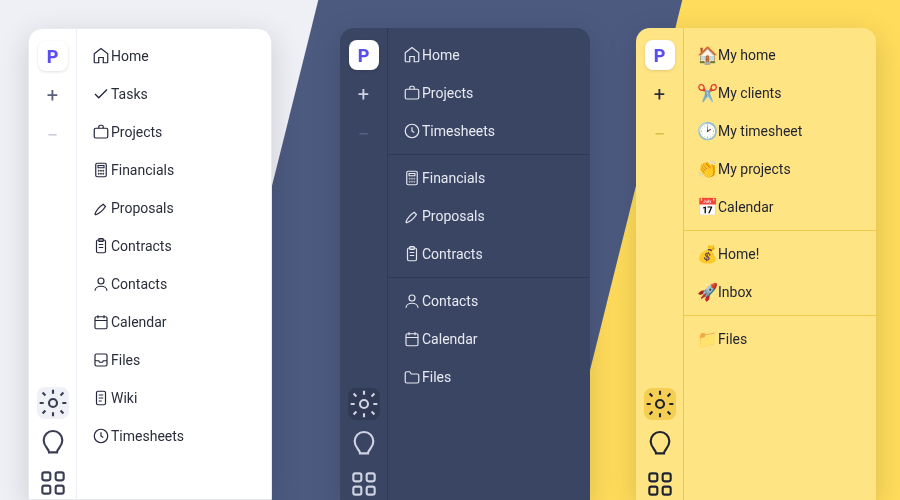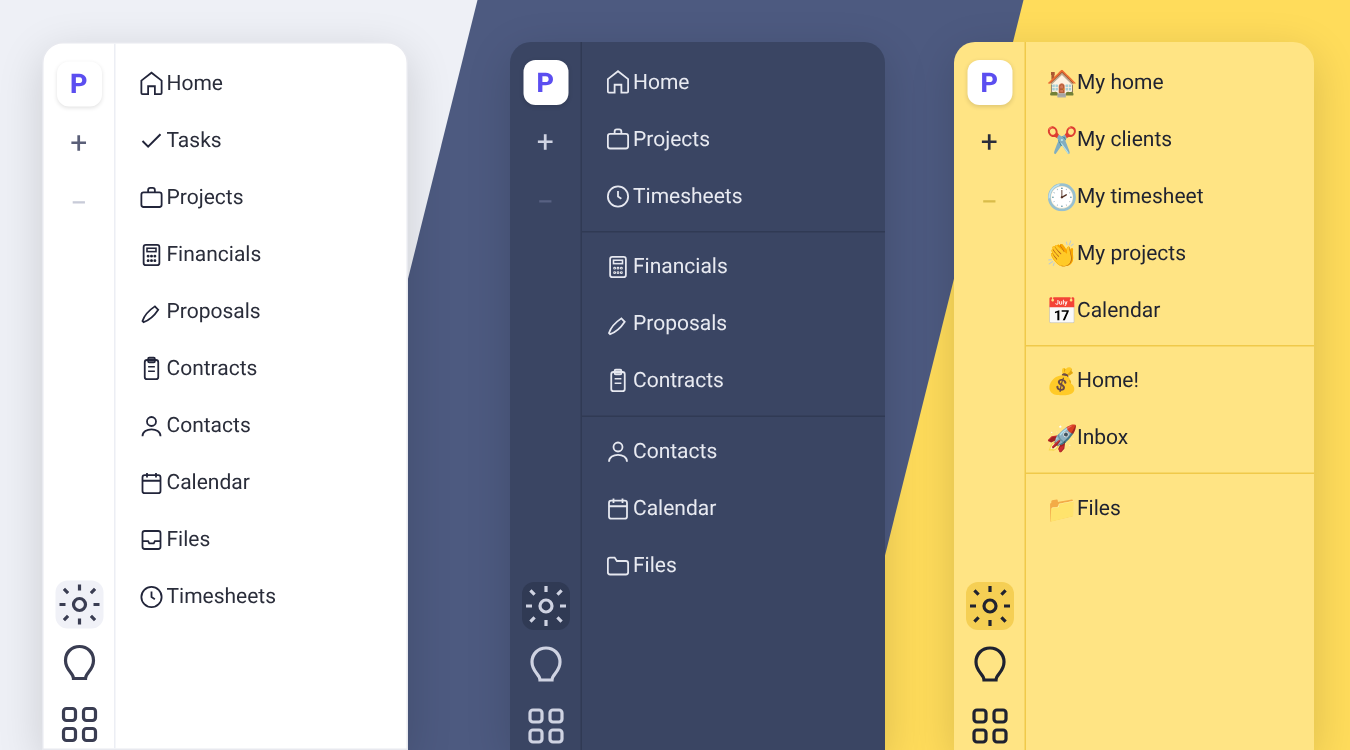--- a/index.html
+++ b/index.html
@@ -269,20 +269,28 @@
           <span class="nav-icon">
             <svg viewBox="0 0 24 24">
               <use href="#i-inbox"></use>
             </svg>
           </span>
           <span>Files</span>
         </div>
       <div class="nav-item">
           <span class="nav-icon">
             <svg viewBox="0 0 24 24">
+              <use href="#i-doc"></use>
+            </svg>
+          </span>
+          <span>Wiki</span>
+        </div>
+      <div class="nav-item">
+          <span class="nav-icon">
+            <svg viewBox="0 0 24 24">
               <use href="#i-clock"></use>
             </svg>
           </span>
           <span>Timesheets</span>
         </div>
     </div>
   </div>
 </div>
 
 <div class="panel-wrap wrap2">

